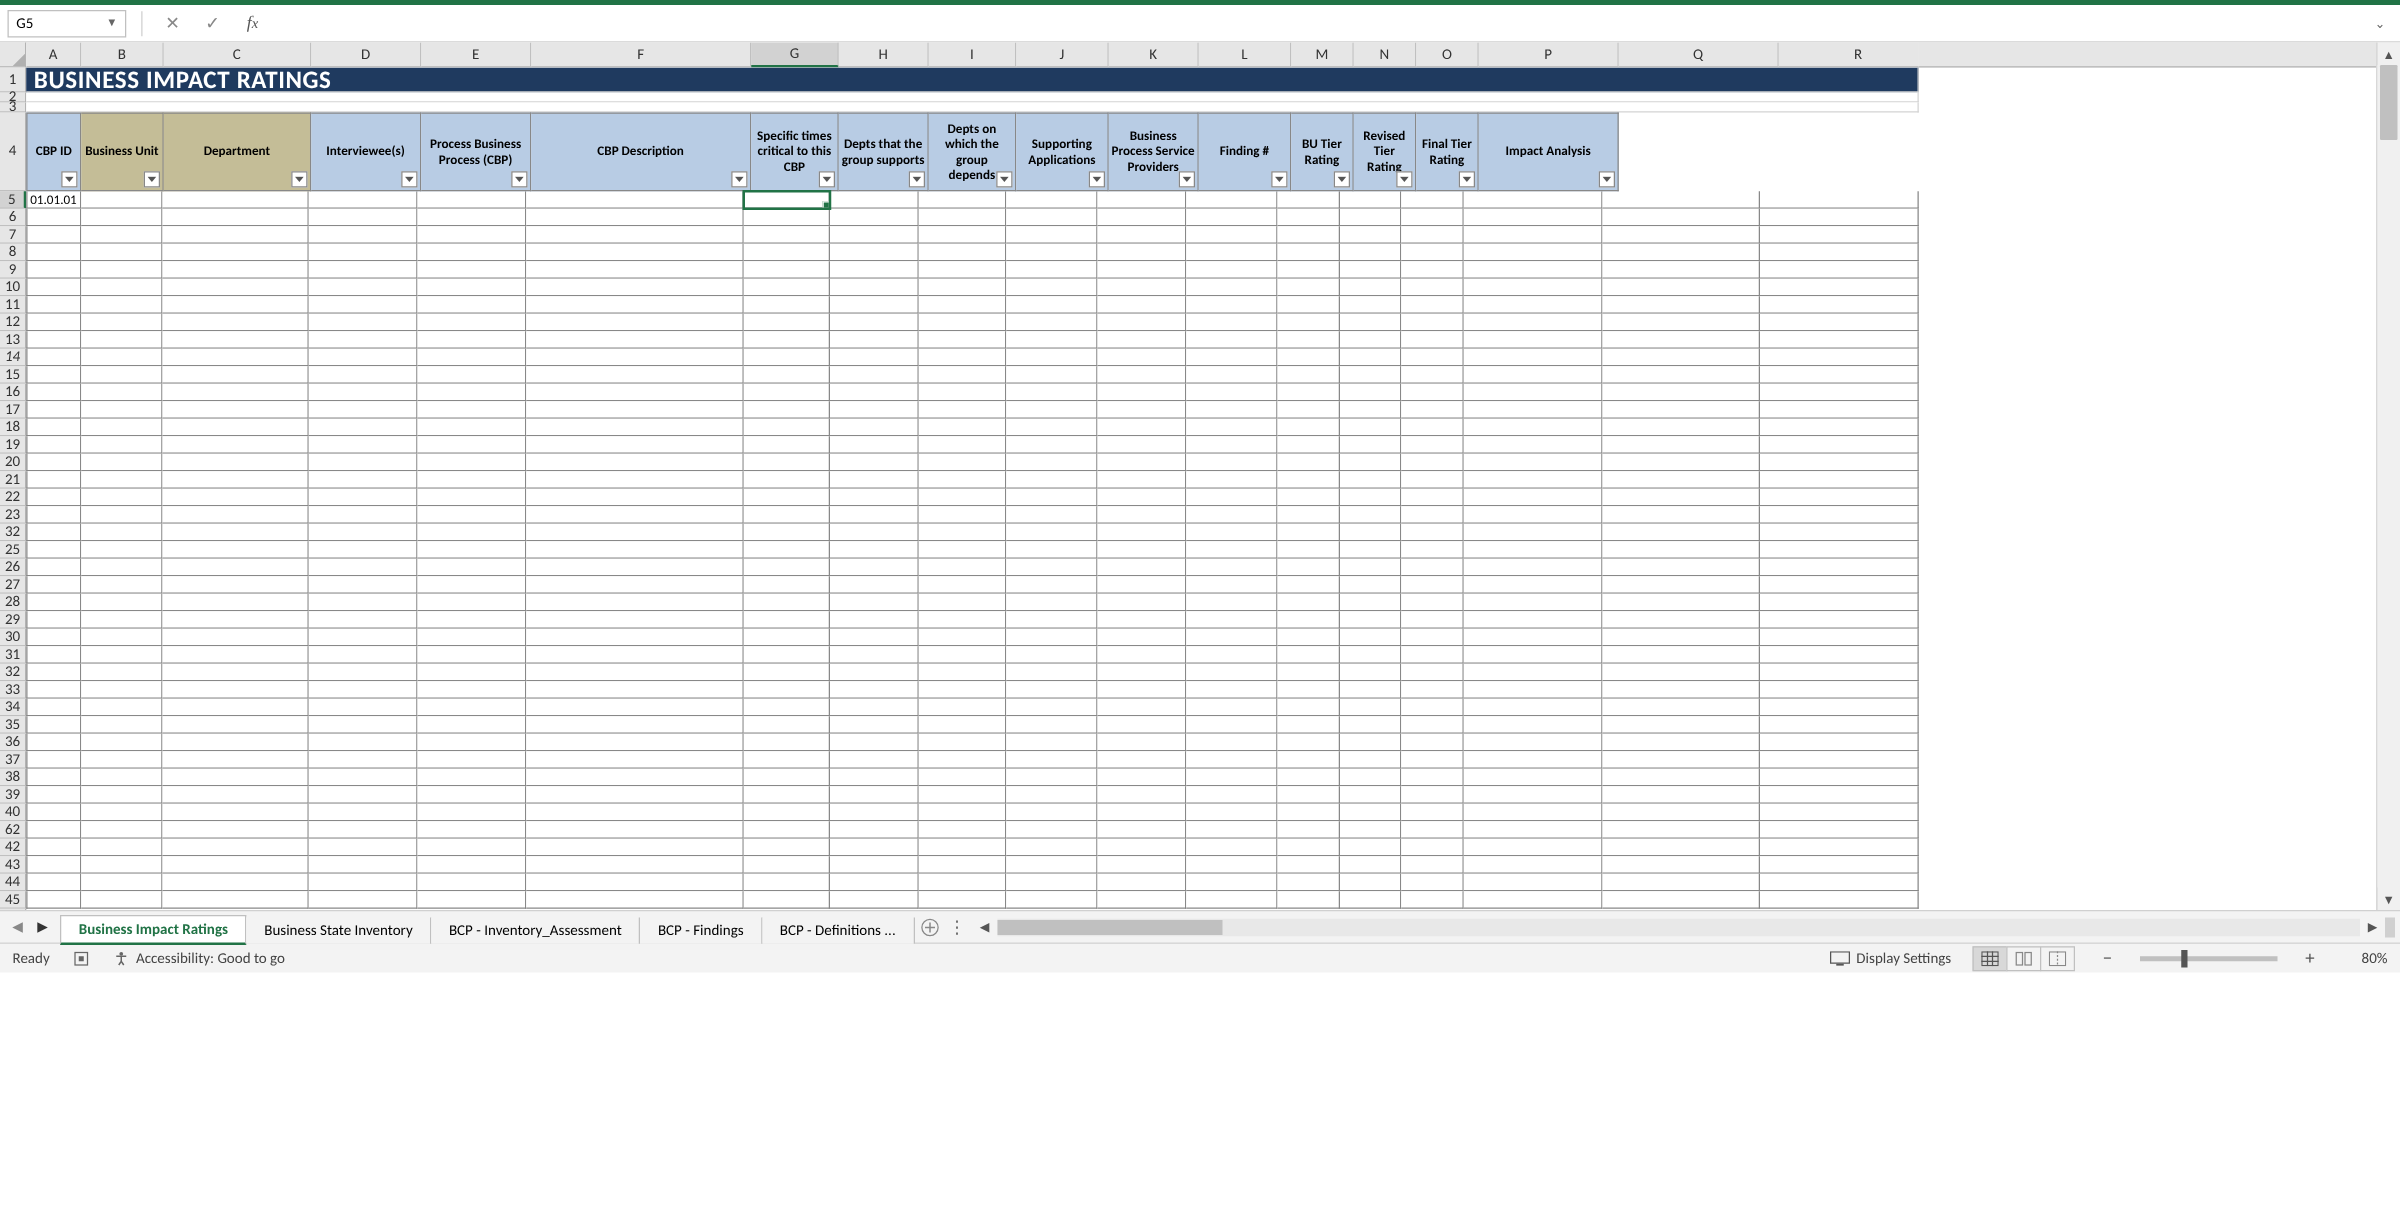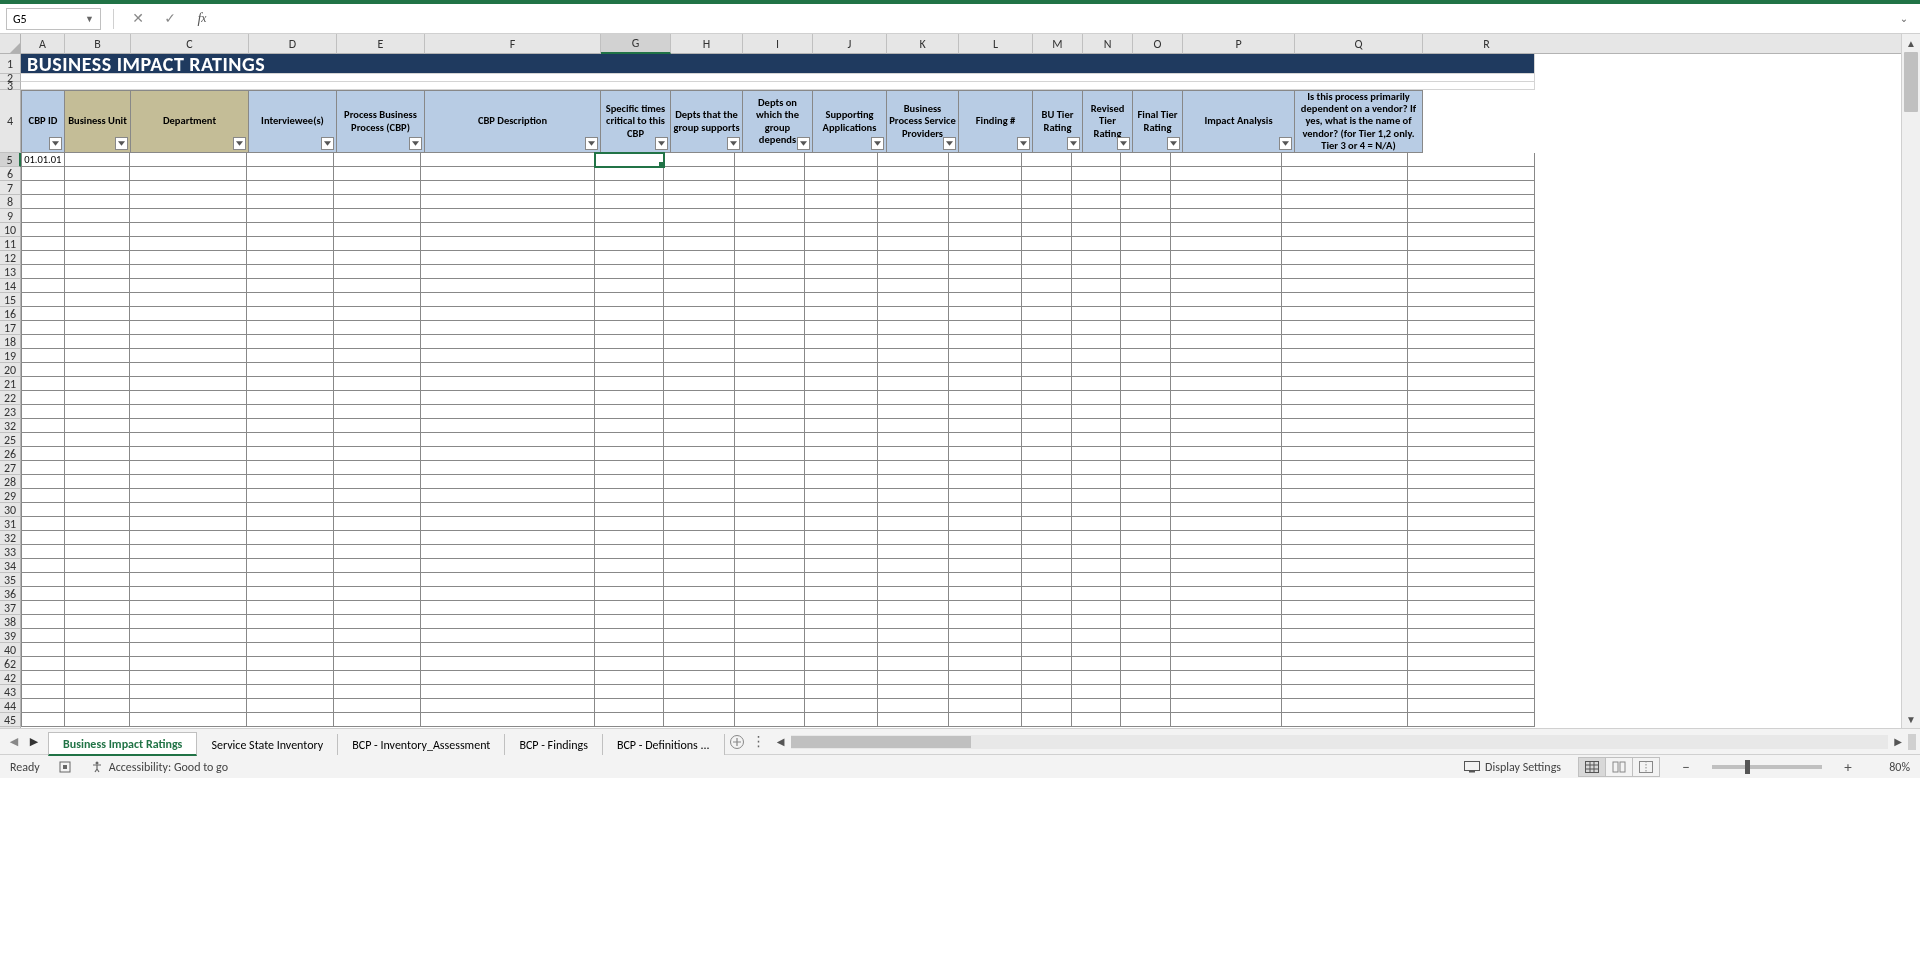--- a/index.html
+++ b/index.html
@@ -144,21 +144,21 @@
           <div class="row-h" style="height: 63px;">4</div>
           <div class="row-h sel" style="height: 14px;">5</div>
           <div class="row-h" style="height: 14px;">6</div>
           <div class="row-h" style="height: 14px;">7</div>
           <div class="row-h" style="height: 14px;">8</div>
           <div class="row-h" style="height: 14px;">9</div>
           <div class="row-h" style="height: 14px;">10</div>
           <div class="row-h" style="height: 14px;">11</div>
           <div class="row-h" style="height: 14px;">12</div>
           <div class="row-h" style="height: 14px;">13</div>
-          <div class="row-h" style="height: 14px;">14</div>
+          <div class="row-h" style="height: 14px; font-style: italic;">14</div>
           <div class="row-h" style="height: 14px;">15</div>
           <div class="row-h" style="height: 14px;">16</div>
           <div class="row-h" style="height: 14px;">17</div>
           <div class="row-h" style="height: 14px;">18</div>
           <div class="row-h" style="height: 14px;">19</div>
           <div class="row-h" style="height: 14px;">20</div>
           <div class="row-h" style="height: 14px;">21</div>
           <div class="row-h" style="height: 14px;">22</div>
           <div class="row-h" style="height: 14px;">23</div>
           <div class="row-h" style="height: 14px;">32</div>
@@ -317,23 +317,20 @@
               </div>
             </div>
             <div class="cell hdr" style="width: 112px; height: 63px;">
               <span>Impact Analysis</span>
               <div class="filter">
                 <svg viewBox="0 0 8 5">
                   <path d="M0 0 L8 0 L4 5 Z" fill="#555"></path>
                 </svg>
               </div>
             </div>
-            <div class="cell hdr" style="width: 128px; height: 63px;">
-              <span>Is this process primarily dependent on a vendor?  If yes, what is the name of vendor? (for Tier 1,2 only. Tier 3 or 4 = N/A)</span>
-            </div>
           </div>
           <div class="row" style="height: 14px;">
             <div class="cell data-cell" style="border-left: 1px solid rgb(136, 136, 136); width: 44px; height: 14px;">01.01.01</div>
             <div class="cell data-cell" style="width: 66px; height: 14px;"></div>
             <div class="cell data-cell" style="width: 118px; height: 14px;"></div>
             <div class="cell data-cell" style="width: 88px; height: 14px;"></div>
             <div class="cell data-cell" style="width: 88px; height: 14px;"></div>
             <div class="cell data-cell" style="width: 176px; height: 14px;"></div>
             <div class="cell data-cell active-cell" style="width: 70px; height: 14px;"></div>
             <div class="cell data-cell" style="width: 72px; height: 14px;"></div>
@@ -1160,21 +1157,21 @@
   </div>
 </div>
 
 <div class="bottom-row">
   <div class="tab-nav">
     <div class="tab-nav-btn">◀</div>
     <div class="tab-nav-btn enabled">▶</div>
   </div>
   <div class="tabs" id="tabs">
       <div class="tab active">Business Impact Ratings</div>
-      <div class="tab">Service State Inventory</div>
+      <div class="tab">Business State Inventory</div>
       <div class="tab">BCP - Inventory_Assessment</div>
       <div class="tab">BCP - Findings</div>
       <div class="tab">BCP - Definitions ...</div>
     </div>
   <div class="new-tab">
     <svg viewBox="0 0 16 16">
         <circle cx="8" cy="8" r="6.5" fill="none" stroke="#888" stroke-width="1"></circle>
         <path d="M8 4v8M4 8h8" stroke="#888" stroke-width="1.2"></path>
       </svg>
   </div>

